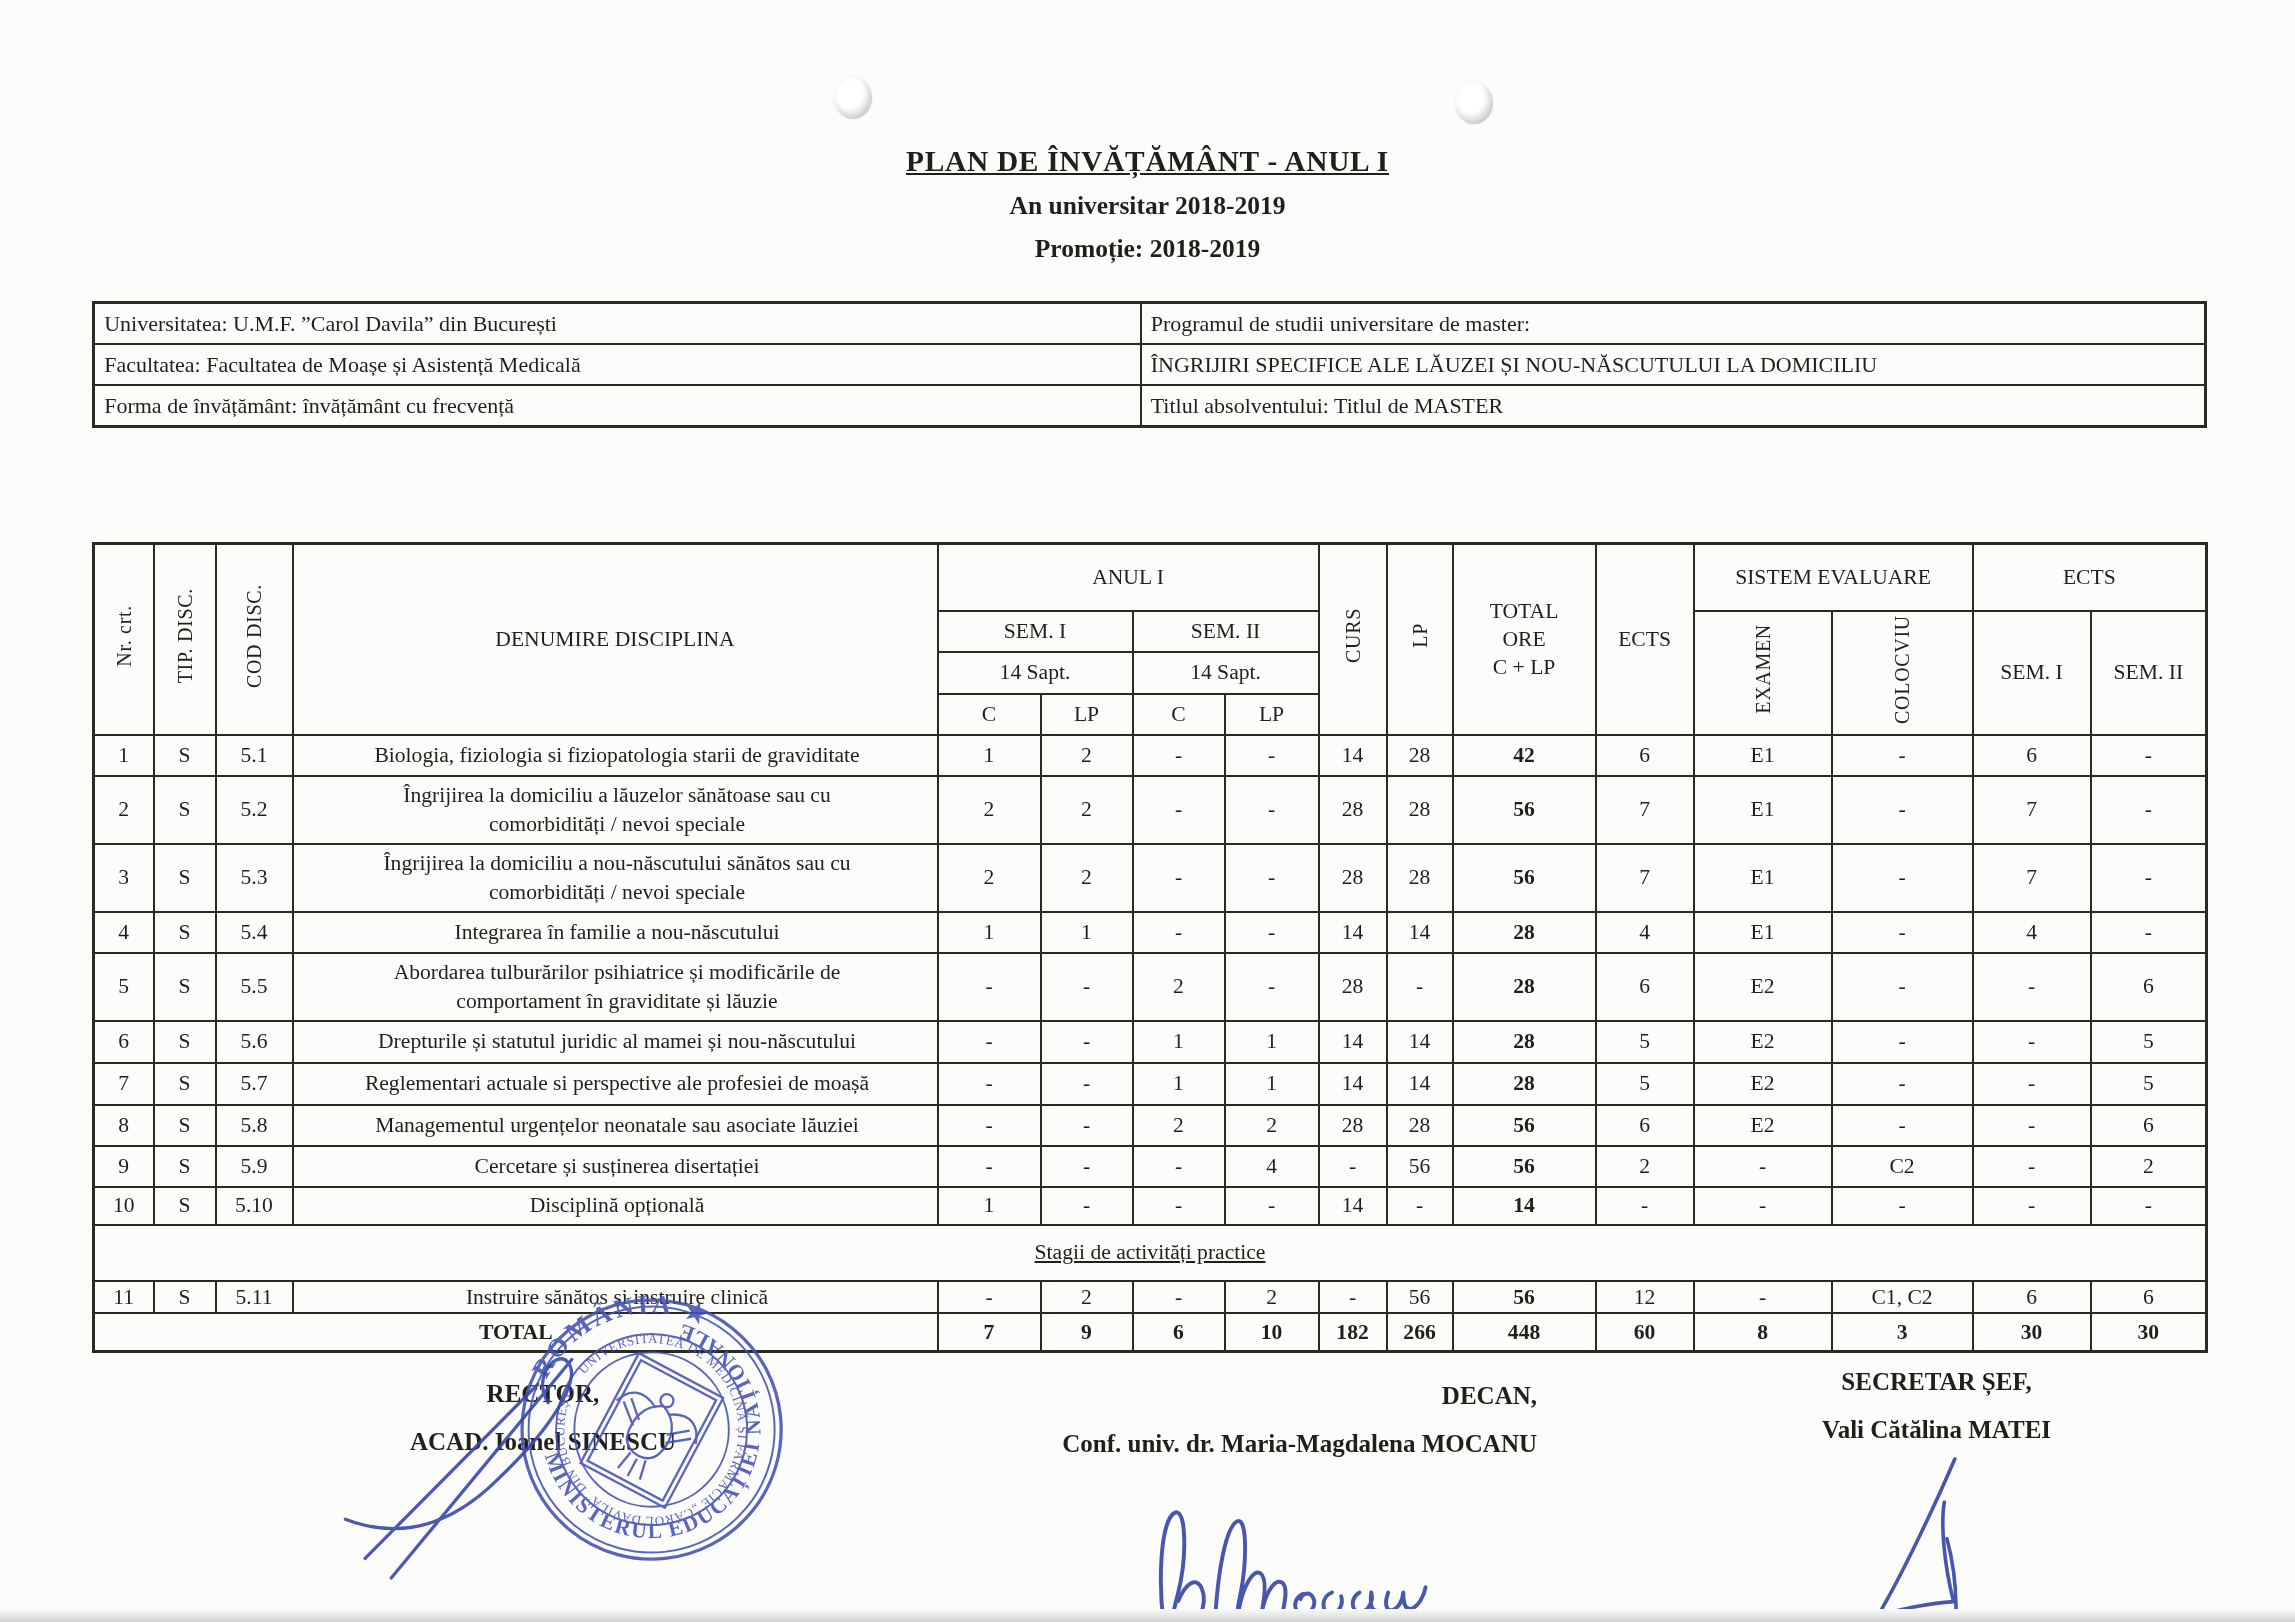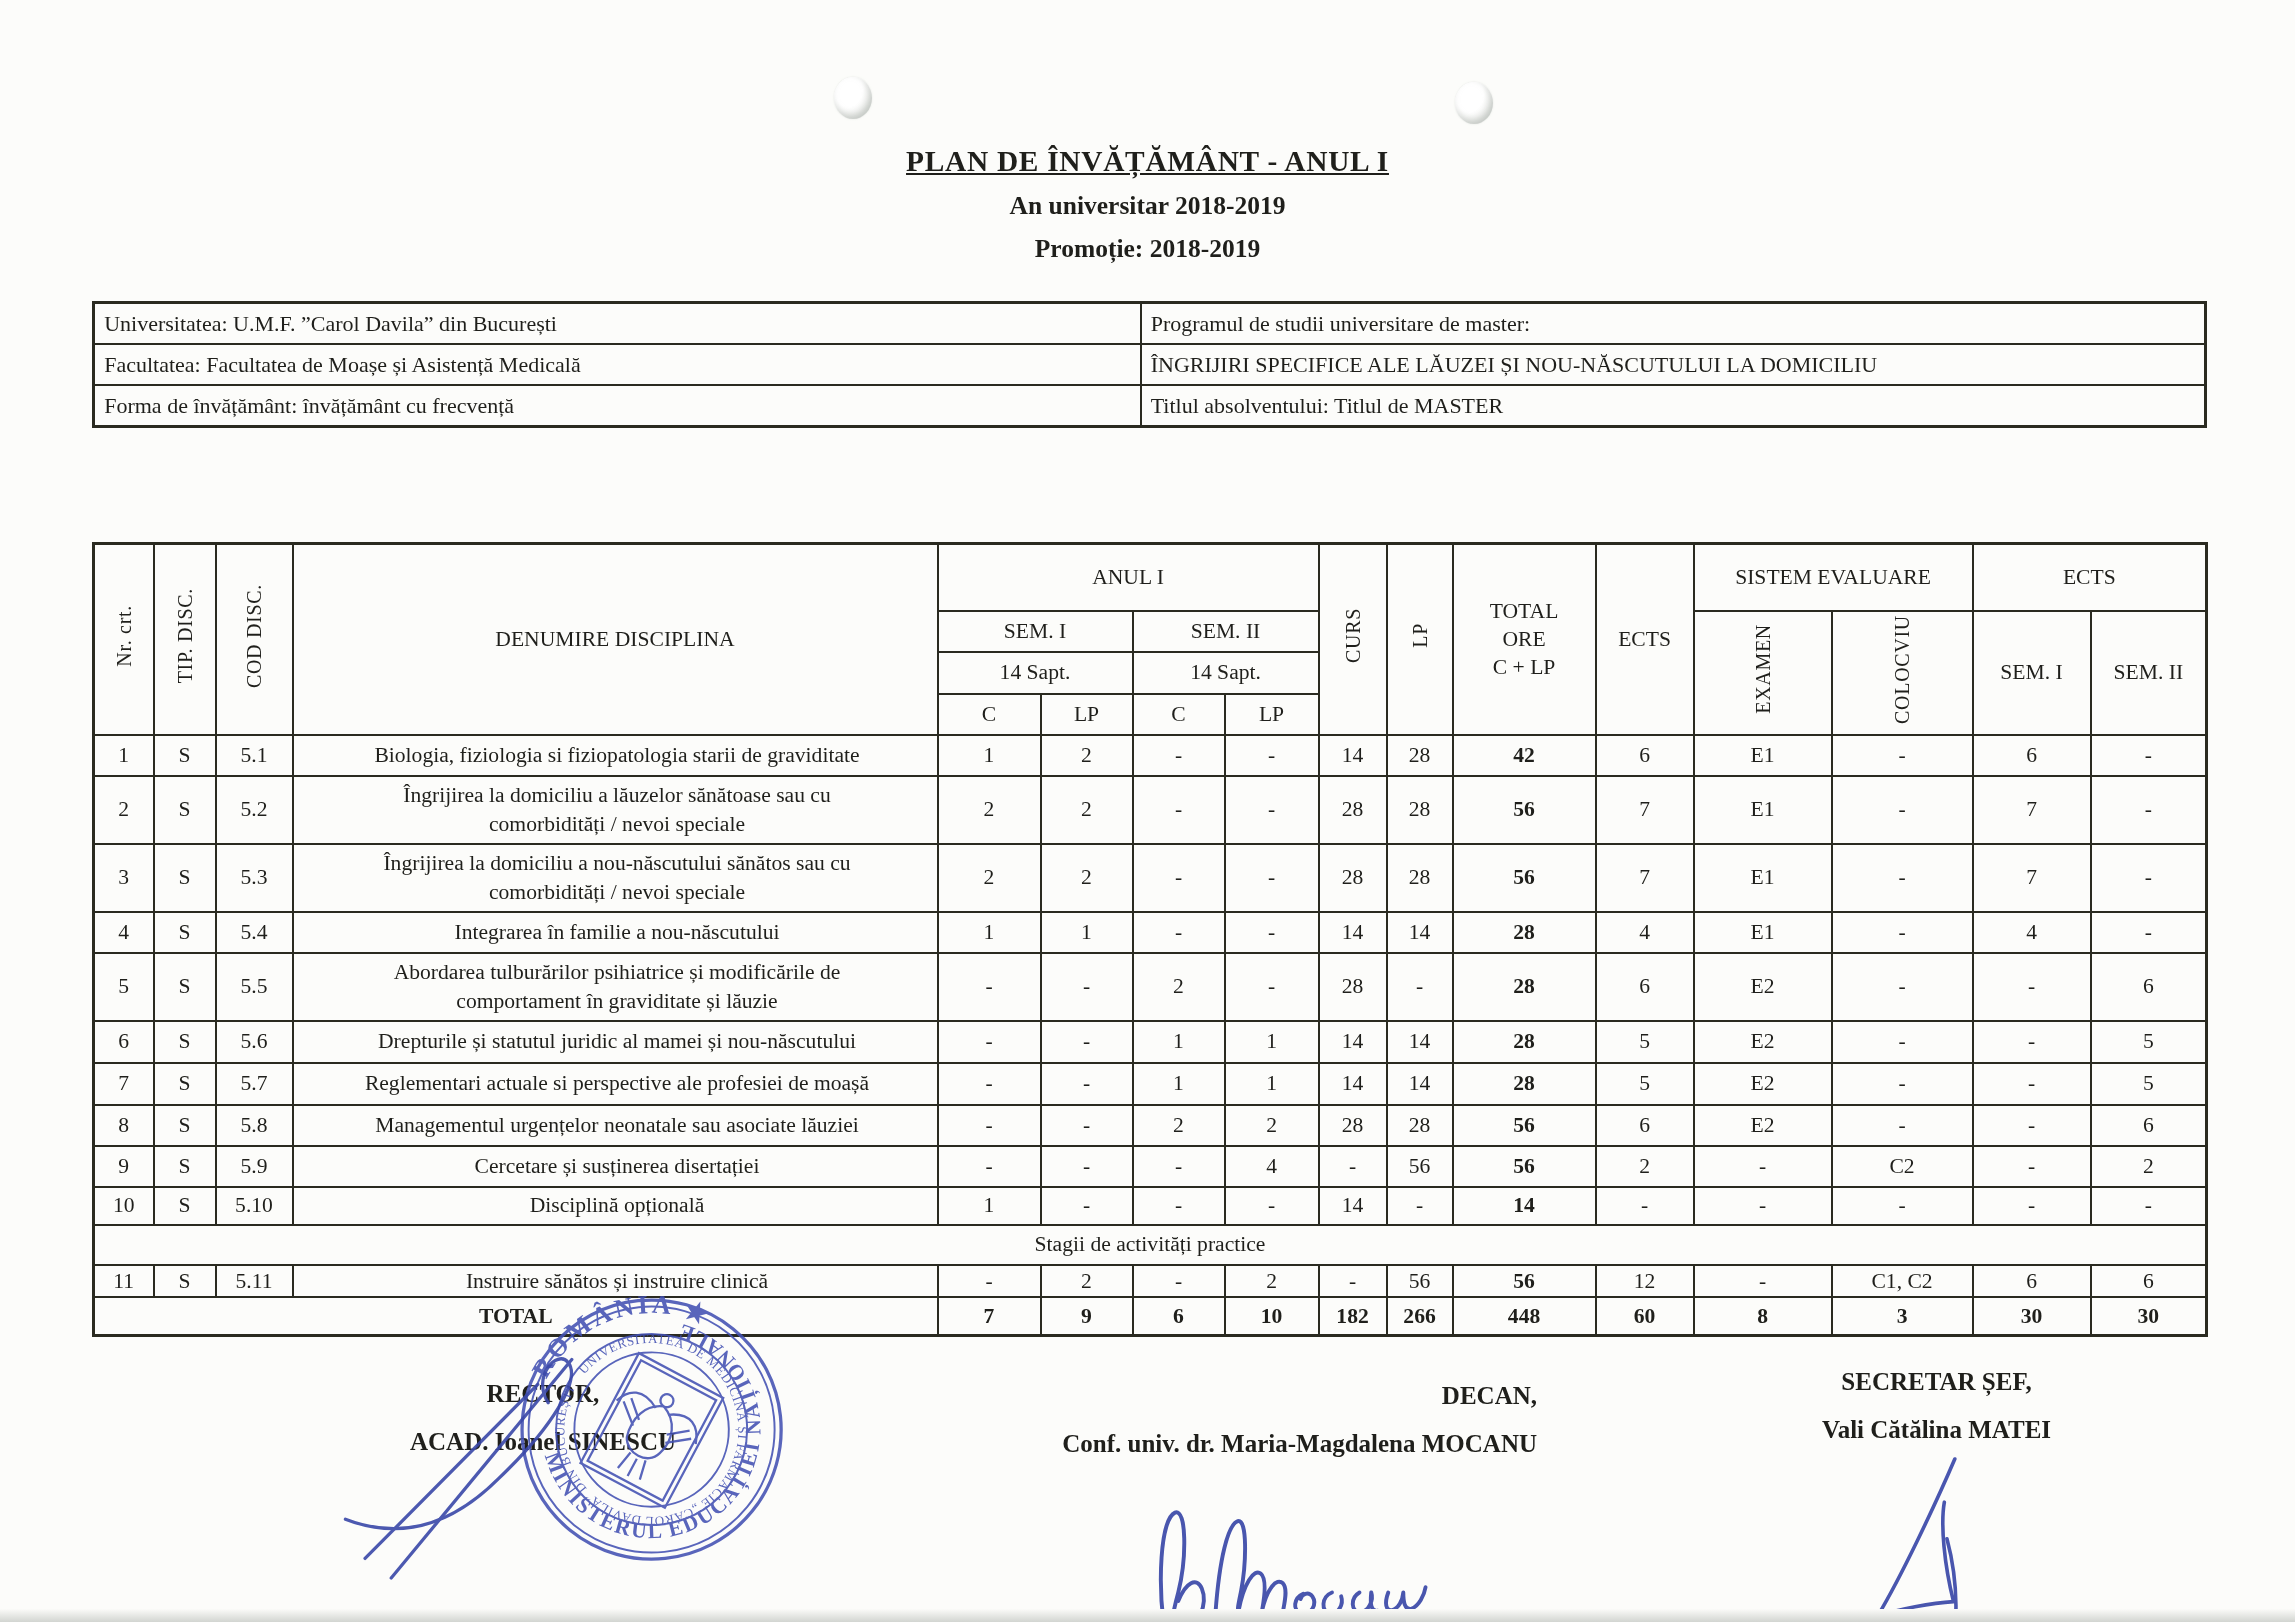--- a/index.html
+++ b/index.html
@@ -330,21 +330,21 @@
           <td>-</td>
           <td>14</td>
           <td>-</td>
           <td class="bold">14</td>
           <td>-</td>
           <td>-</td>
           <td>-</td>
           <td>-</td>
           <td>-</td>
         </tr>
-        <tr style="height: 40px;">
+        <tr style="height: 56px; text-decoration: underline;">
           <td colspan="16">Stagii de activități practice</td>
         </tr>
         <tr style="height: 28px;">
           <td>11</td>
           <td>S</td>
           <td>5.11</td>
           <td class="den">Instruire sănătos și instruire clinică</td>
           <td>-</td>
           <td>2</td>
           <td>-</td>

